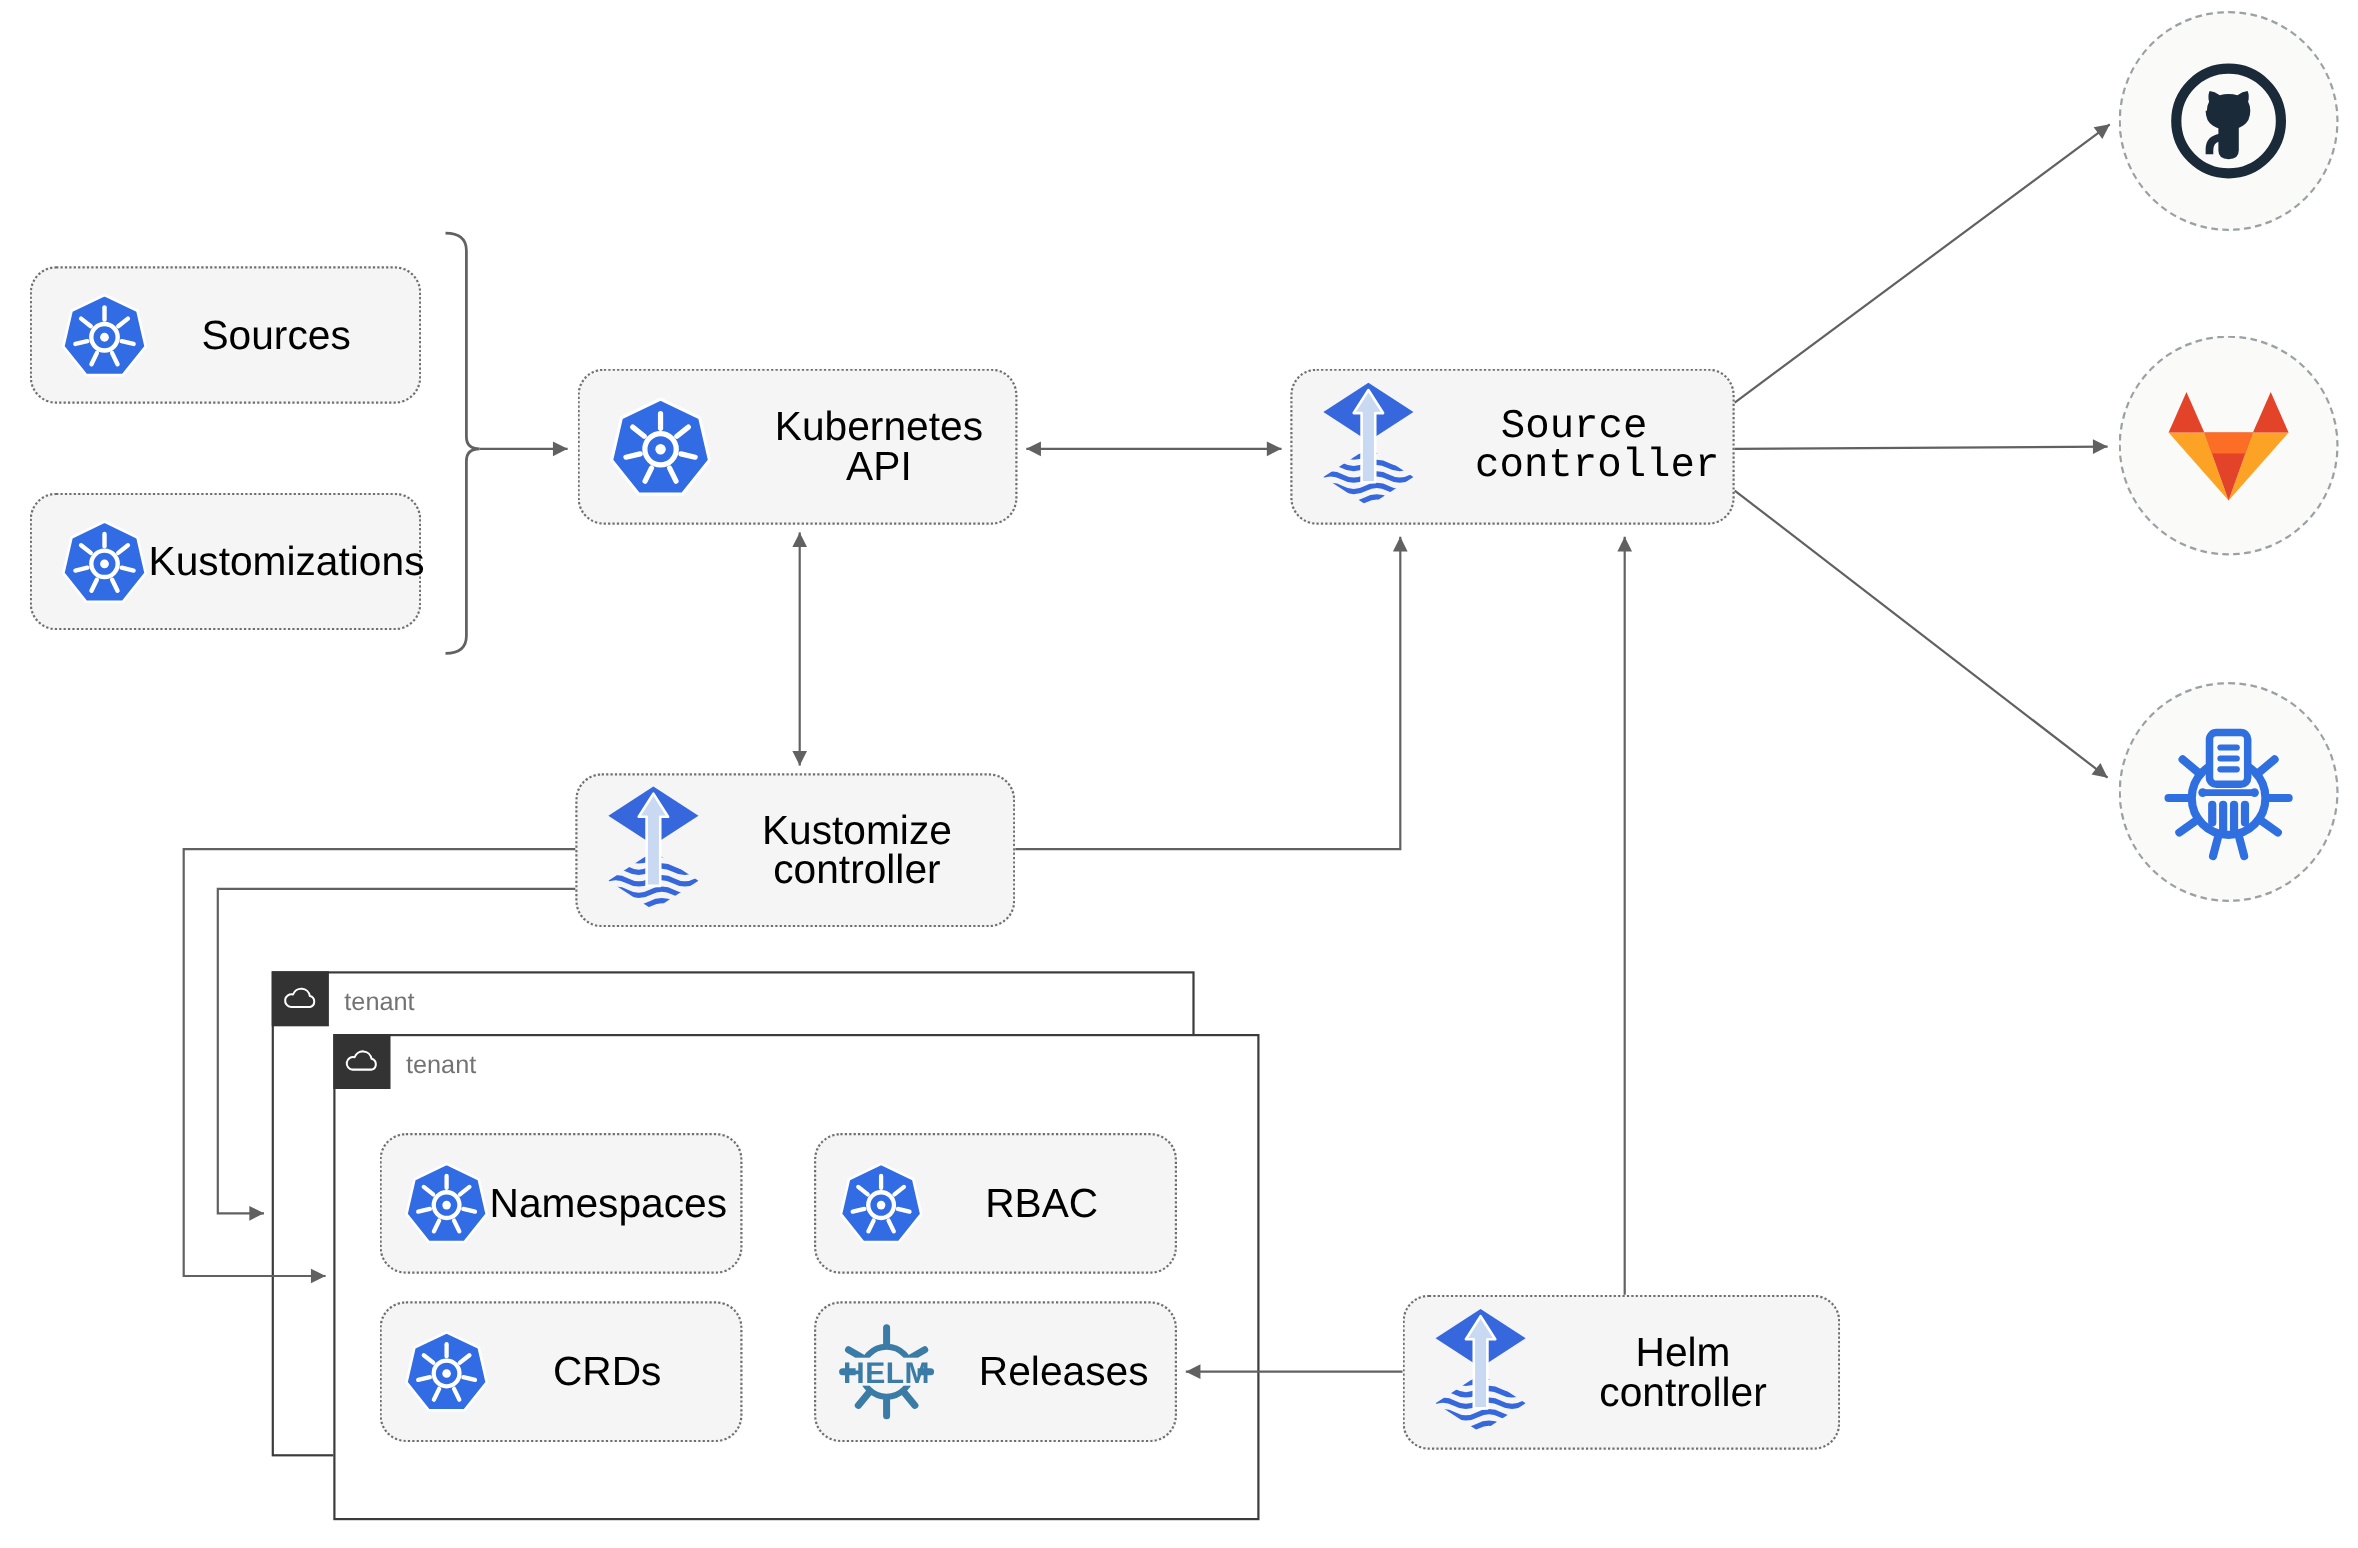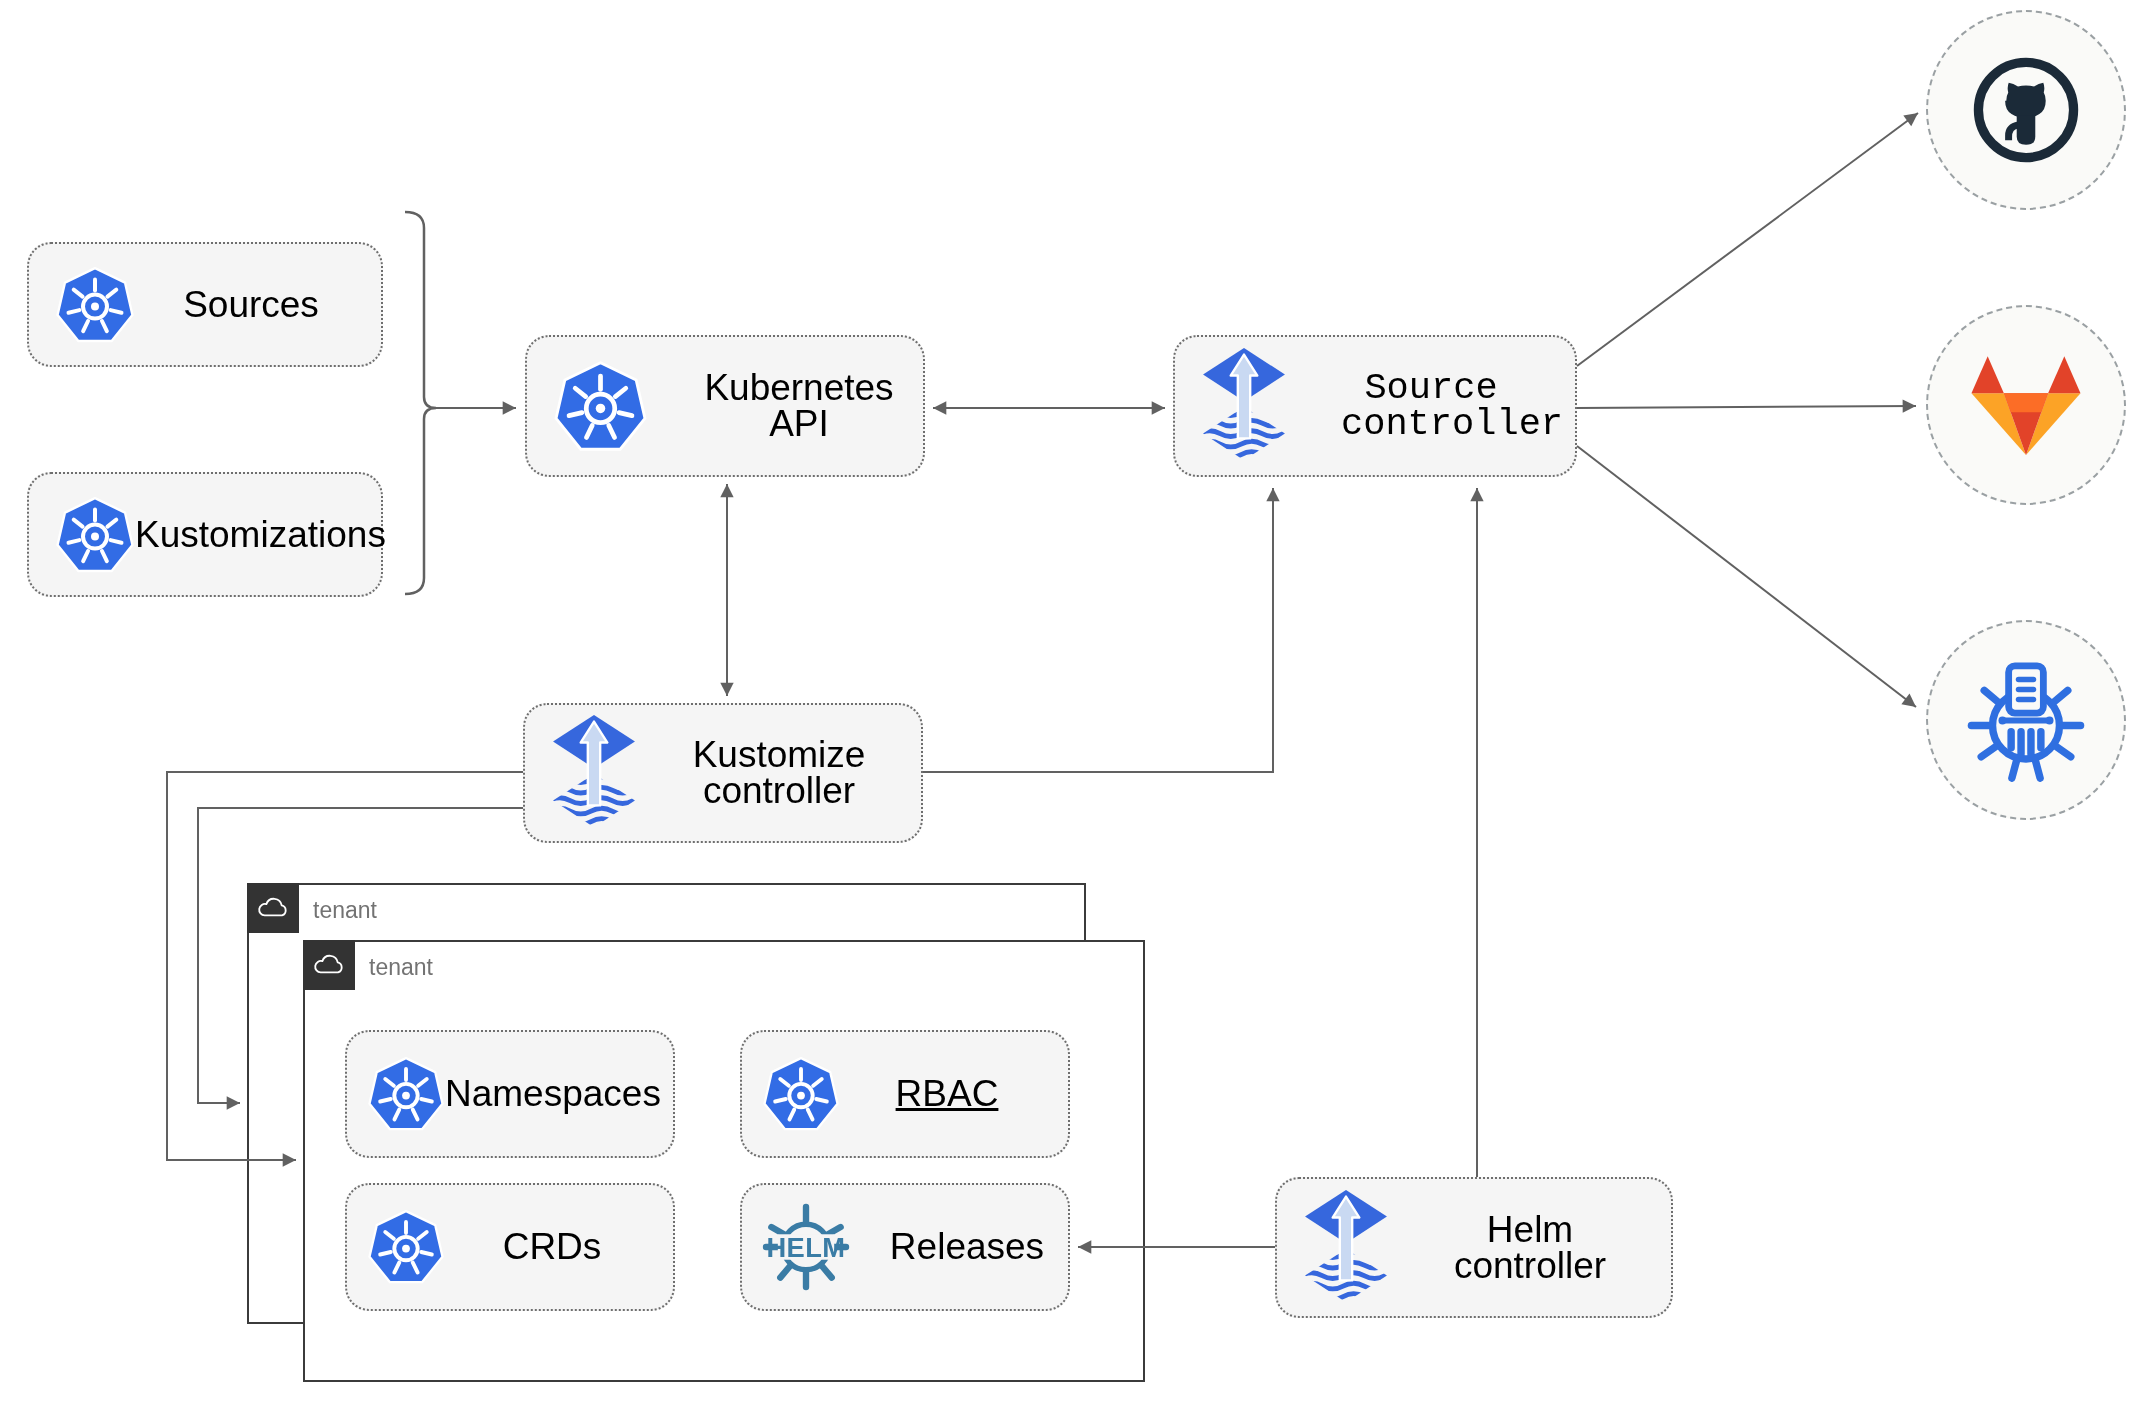--- a/index.html
+++ b/index.html
@@ -164,21 +164,21 @@
   <div class="tlabel">tenant</div>
 </div>
 
 <div class="node" style="left:27px;top:242px;width:356px;height:125px;">
   <svg class="nicon" width="80" height="80">
       <use href="#sym-k8s"></use>
     </svg>
   <div class="nlabel">Sources</div>
 </div>
 
-<div class="node" style="left:27px;top:472px;width:356px;height:125px;">
+<div class="node" style="left:27px;top:448px;width:356px;height:125px;">
   <svg class="nicon" width="80" height="80">
       <use href="#sym-k8s"></use>
     </svg>
   <div class="nlabel">Kustomizations</div>
 </div>
 
 <div class="node" style="left:525px;top:335px;width:400px;height:142px;gap:41px;">
   <svg class="nicon" width="95" height="95">
       <use href="#sym-k8s"></use>
     </svg>
@@ -206,21 +206,21 @@
   <div class="nlabel two-line">Helm controller</div>
 </div>
 
 <div class="node" style="left:345px;top:1030px;width:330px;height:128px;">
   <svg class="nicon" width="78" height="78" style="margin-left:20px;">
       <use href="#sym-k8s"></use>
     </svg>
   <div class="nlabel">Namespaces</div>
 </div>
 
-<div class="node" style="left:740px;top:1030px;width:330px;height:128px;text-decoration:underline;">
+<div class="node" style="left:740px;top:1030px;width:330px;height:128px;">
   <svg class="nicon" width="78" height="78" style="margin-left:20px;">
       <use href="#sym-k8s"></use>
     </svg>
   <div class="nlabel">RBAC</div>
 </div>
 
 <div class="node" style="left:345px;top:1183px;width:330px;height:128px;">
   <svg class="nicon" width="78" height="78" style="margin-left:20px;">
       <use href="#sym-k8s"></use>
     </svg>

